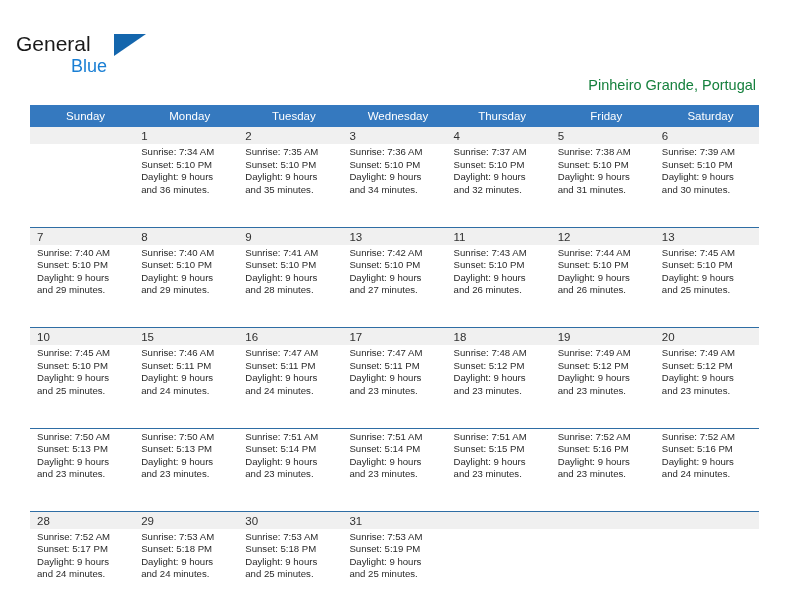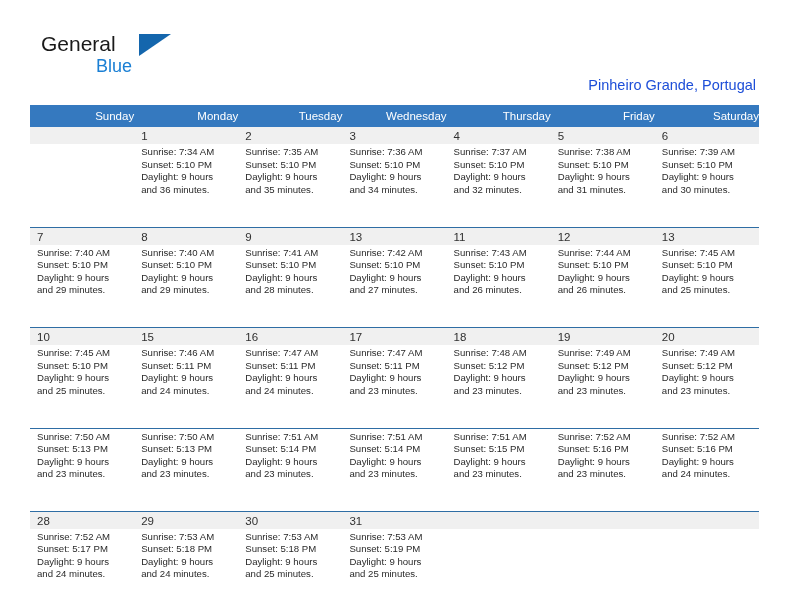--- a/index.html
+++ b/index.html
@@ -24,21 +24,21 @@
   
   .header {
     position: absolute;
     left: 0;
     top: 0;
     width: 792px;
     height: 102px;
   }
   .logo {
     position: absolute;
-    left: 41px;
+    left: 16px;
     top: 32px;
     width: 180px;
     height: 56px;
   }
   .logo-line1 {
     position: absolute;
     left: 0;
     top: 0;
     font-size: 21px;
     color: #1a1a1a;
@@ -70,21 +70,21 @@
     color: #1a1a1a;
     text-align: right;
     white-space: nowrap;
     font-weight: normal;
   }
   .subtitle {
     position: absolute;
     right: 36px;
     top: 77px;
     font-size: 14.5px;
-    color: #1d4ed8;
+    color: #15803d;
     text-align: center;
     white-space: nowrap;
   }
 
   
   .calendar {
     position: absolute;
     left: 30px;
     top: 105px;
     width: 729px;
@@ -94,21 +94,21 @@
     table-layout: fixed;
     width: 729px;
   }
   table.cal col { width: 104.14px; }
 
   thead th {
     background: #3579bf;
     color: #ffffff;
     font-size: 11.5px;
     font-weight: normal;
-    text-align: right;
+    text-align: center;
     padding: 5px 0 5px 7px;
     height: 19px;
     box-sizing: border-box;
     vertical-align: middle;
   }
 
   tr.daynum-row td {
     background: #f0f0f0;
     font-size: 11.5px;
     color: #303030;

